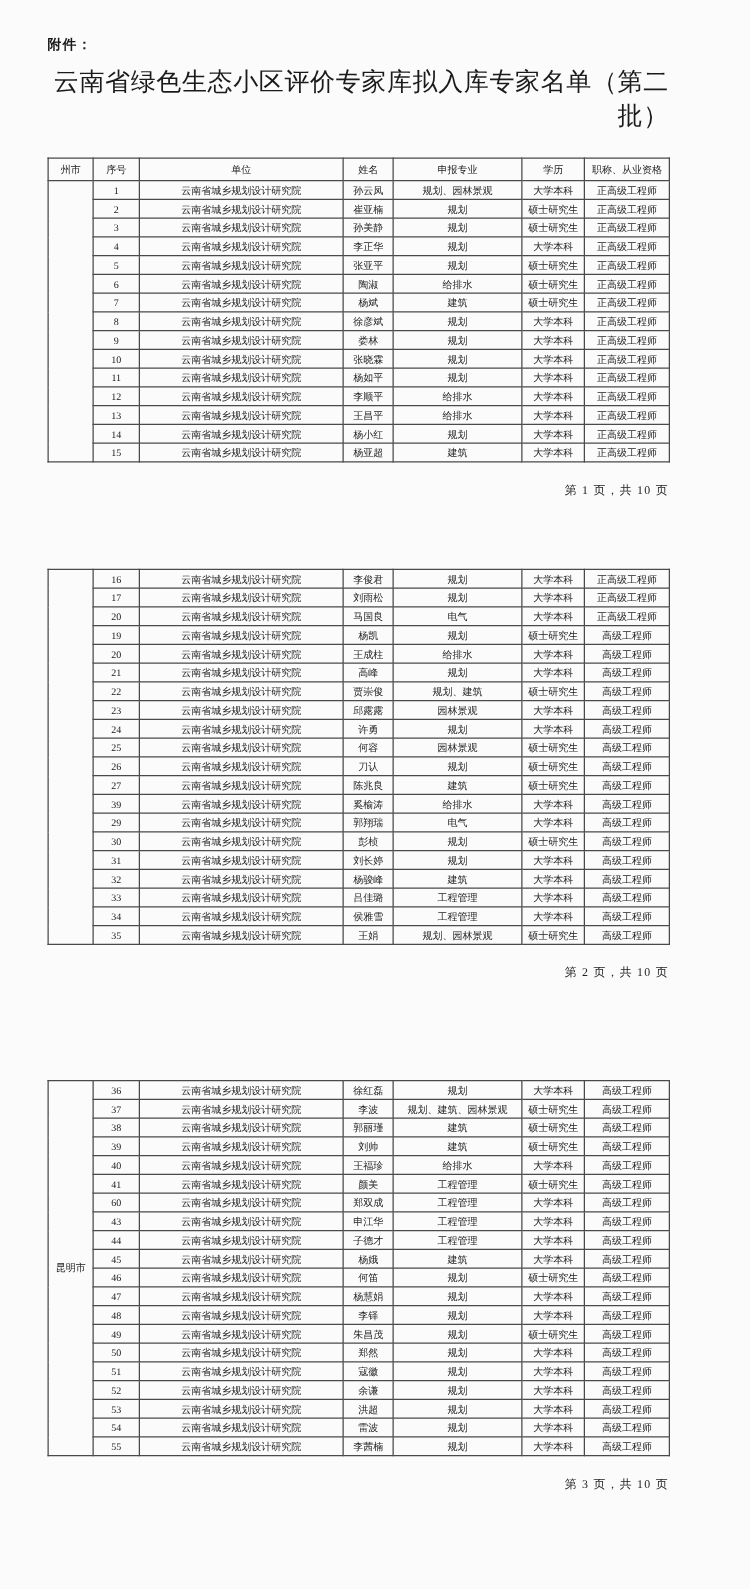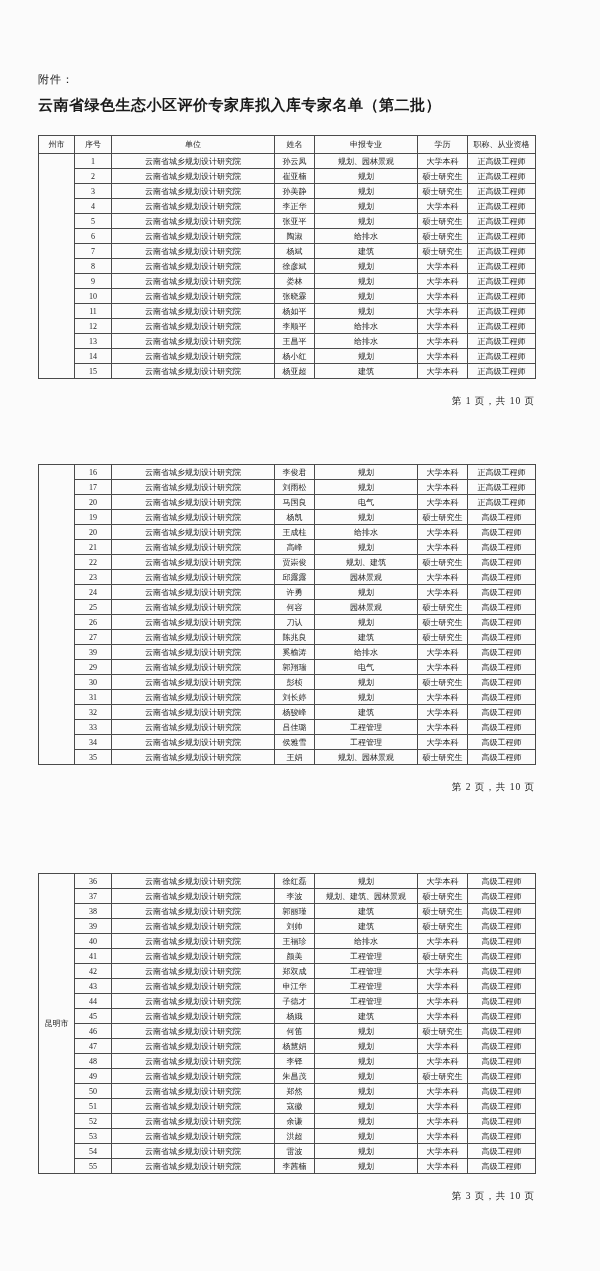--- a/index.html
+++ b/index.html
@@ -4,34 +4,34 @@
 <style>
   * { margin: 0; padding: 0; box-sizing: border-box; }
   html, body {
     width: 600px; height: 1271px;
     background: #fbfbfb;
     font-family: "Liberation Serif", "DejaVu Serif", serif;
     color: #1a1a1a;
     overflow: hidden;
   }
   .attach {
-    margin: 72px 0 0 38px;
+    margin: 28px 0 0 38px;
     font-size: 11px;
-    font-weight: normal;
+    font-weight: bold;
     letter-spacing: 1px;
   }
   .doc {
     width: 497px;
     margin-left: 38px;
   }
   .title {
     margin-top: 9px;
-    text-align: left;
-    font-size: 15px;
-    font-weight: bold;
+    text-align: right;
+    font-size: 20px;
+    font-weight: normal;
     letter-spacing: 0.5px;
   }
   .subtitle {
     margin-top: 4px;
     text-align: center;
     font-size: 10px;
     letter-spacing: 2px;
   }
   table.etable {
     width: 497px;
@@ -456,21 +456,21 @@
         </tr>
         <tr>
           <td>41</td>
           <td>云南省城乡规划设计研究院</td>
           <td>颜美</td>
           <td>工程管理</td>
           <td>硕士研究生</td>
           <td>高级工程师</td>
         </tr>
         <tr>
-          <td>42</td>
+          <td>60</td>
           <td>云南省城乡规划设计研究院</td>
           <td>郑双成</td>
           <td>工程管理</td>
           <td>大学本科</td>
           <td>高级工程师</td>
         </tr>
         <tr>
           <td>43</td>
           <td>云南省城乡规划设计研究院</td>
           <td>申江华</td>

